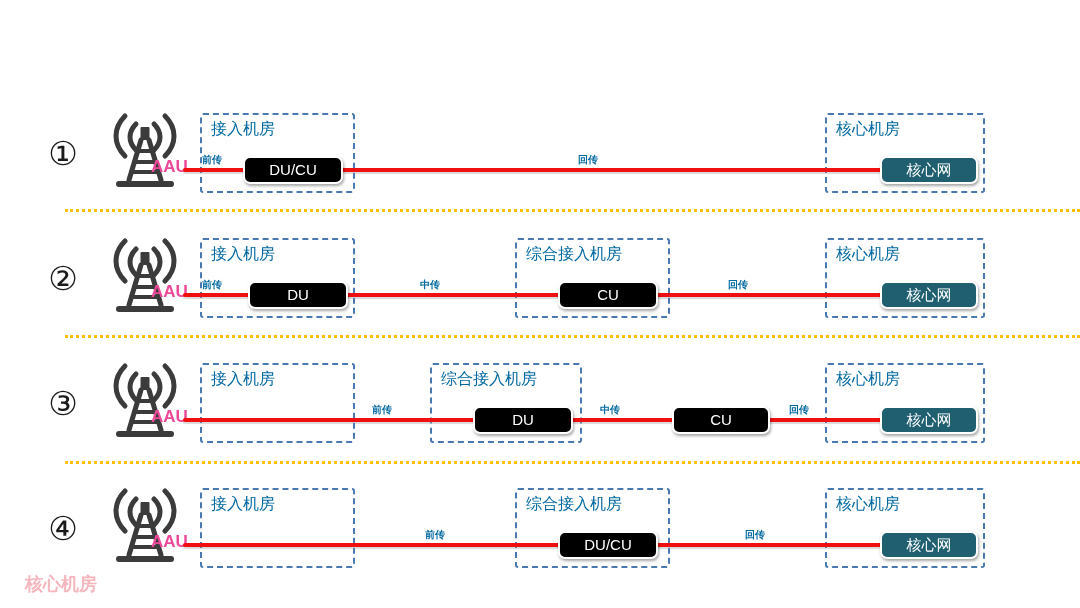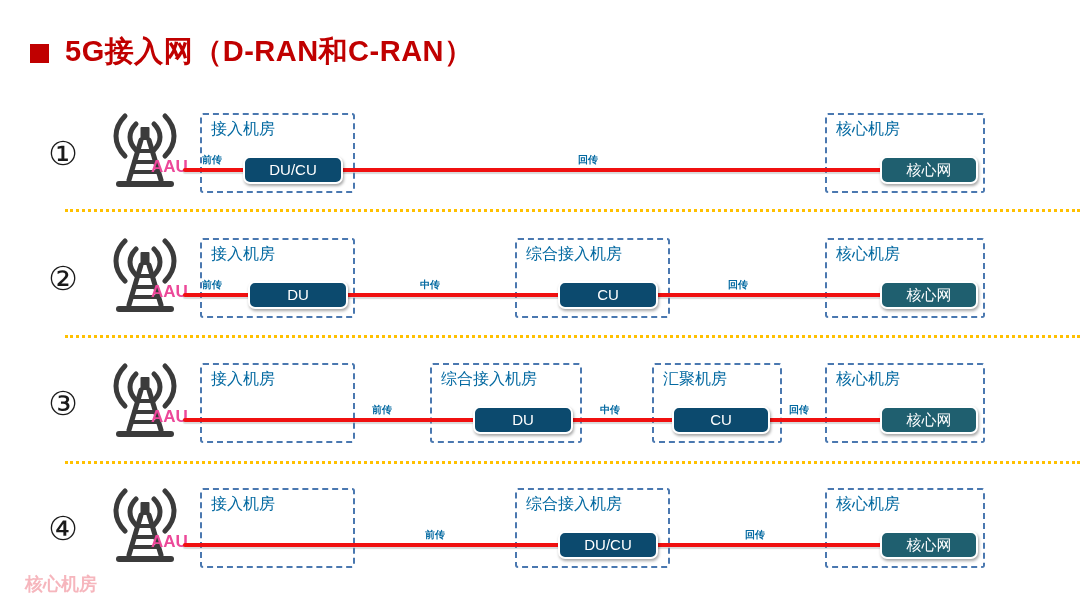--- a/index.html
+++ b/index.html
@@ -27,21 +27,21 @@
 
   
   .line { position:absolute; top:63px; height:4px; background:#F01010; border-radius:2px;
           box-shadow:0 2px 1px rgba(150,150,150,0.35); }
 
   
   .room { position:absolute; top:8px; height:80px; border:2px dashed #4A78B0; border-radius:3px; }
   .room-label { position:absolute; left:9px; top:4px; font-size:16px; color:#0369a1; white-space:nowrap; }
 
   
-  .unit { position:absolute; top:51px; height:28px; background:#0c4a6e; border:2px solid #ffffff;
+  .unit { position:absolute; top:51px; height:28px; background:#000000; border:2px solid #ffffff;
           border-radius:7px; box-shadow:1px 2px 3px rgba(0,0,0,0.35); color:#ffffff;
           font-size:15px; text-align:center; line-height:24px; }
   .unit.core { background:#1F5F6F; }
 
   
   .haul { position:absolute; top:48px; font-size:10px; font-weight:bold; color:#0369a1; white-space:nowrap; }
 
   
   .sep { position:absolute; left:65px; right:0; height:0; border-top:3px dotted #FFC000; }
 
@@ -49,24 +49,20 @@
   .watermark { position:absolute; left:25px; top:572px; font-size:18px; font-weight:bold; color:#F6B6BD; }
 
   svg .tw { stroke:#3b3b3b; fill:none; stroke-width:5; stroke-linecap:round; }
   svg .tw-thin { stroke:#3b3b3b; fill:none; stroke-width:4; stroke-linecap:round; }
 </style>
 </head>
 <body>
 
 <div class="canvas">
 
-  <div class="title-wrap">
-    <span class="title-bullet"></span>
-    <span class="title-text">5G接入网（D-RAN和C-RAN）</span>
-  </div>
 
   <div class="sep" style="top:209px"></div>
   <div class="sep" style="top:335px"></div>
   <div class="sep" style="top:461px"></div>
 
   <div class="row" style="top:105px">
     <div class="num">①</div>
     <div class="tower">
       <svg viewBox="0 0 110 84" width="110" height="86">
         <path class="tw" d="M46 14 C38 22 38 32 46 40"></path>
@@ -149,23 +145,20 @@
         <path d="M29 74 L81 74" stroke="#3b3b3b" stroke-width="6" stroke-linecap="round" fill="none"></path>
       </svg>
     </div>
     <div class="aau">AAU</div>
     <div class="room" style="left:200px;width:155px">
       <div class="room-label">接入机房</div>
     </div>
     <div class="room" style="left:430px;width:152px">
       <div class="room-label">综合接入机房</div>
     </div>
-    <div class="room" style="left:652px;width:130px">
-      <div class="room-label">汇聚机房</div>
-    </div>
     <div class="room" style="left:825px;width:160px">
       <div class="room-label">核心机房</div>
     </div>
     <div class="line" style="left:183px;width:702px"></div>
     <div class="haul" style="left:372px">前传</div>
     <div class="haul" style="left:600px">中传</div>
     <div class="haul" style="left:789px">回传</div>
     <div class="unit" style="left:473px;width:100px">DU</div>
     <div class="unit" style="left:672px;width:98px">CU</div>
     <div class="unit core" style="left:880px;width:98px">核心网</div>

